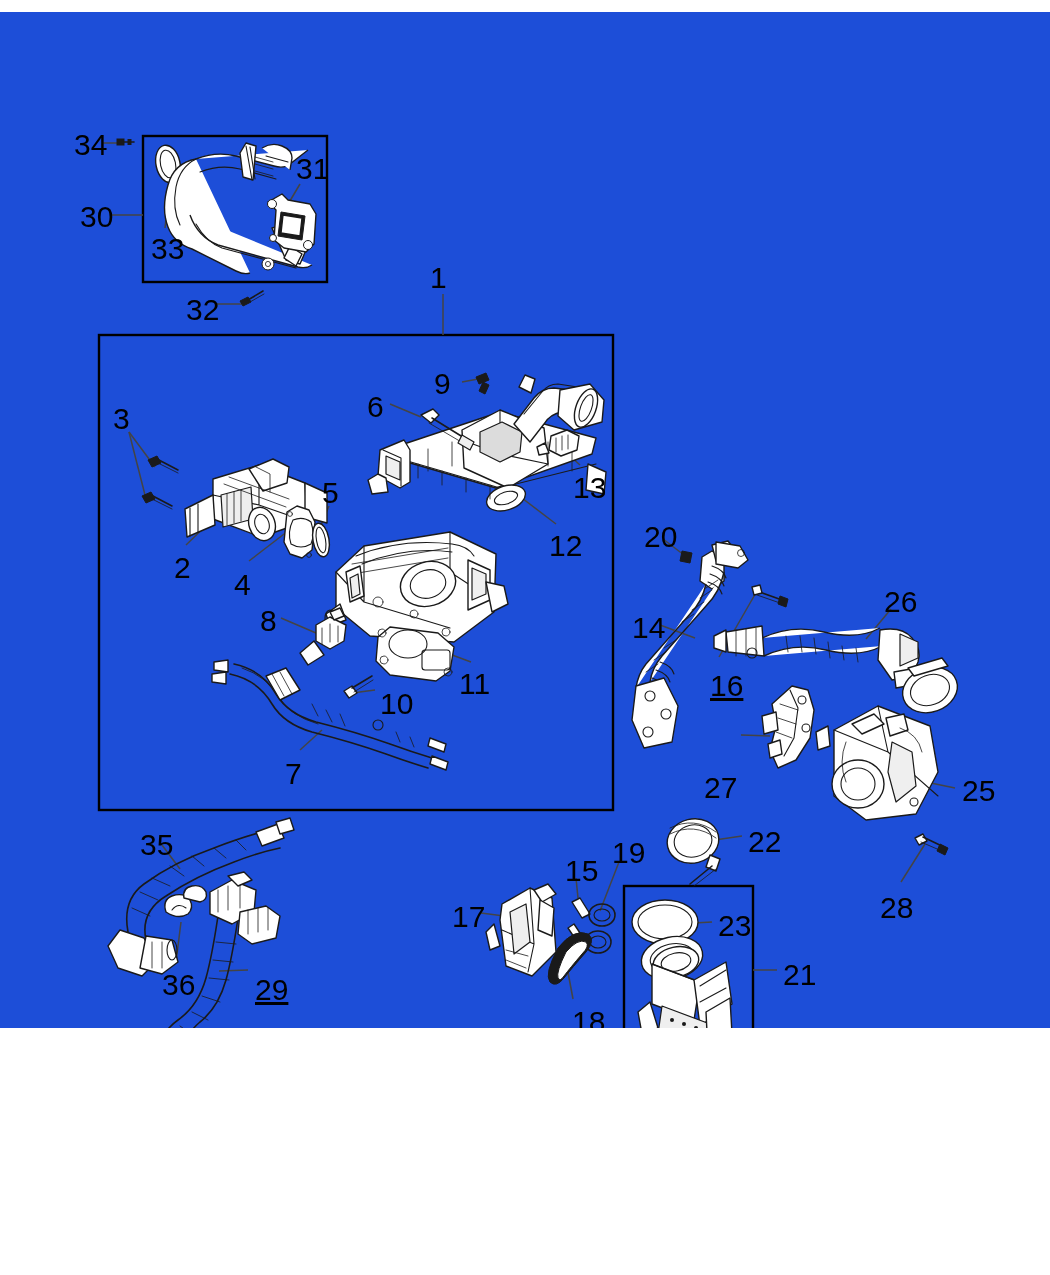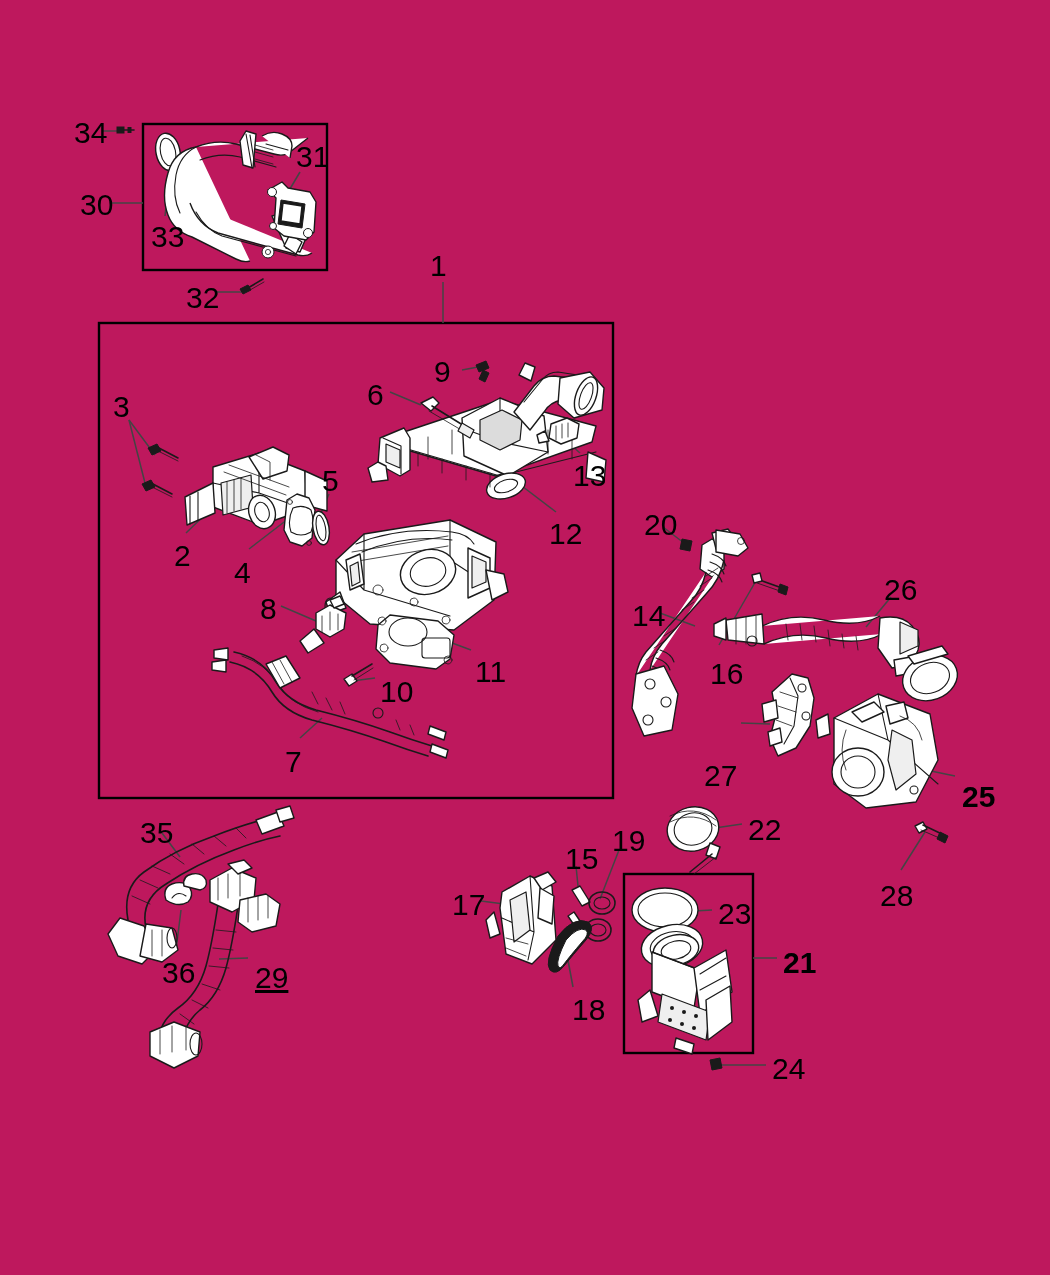--- a/index.html
+++ b/index.html
@@ -4,24 +4,25 @@
 <title>Parts Diagram</title>
 <style>
   html, body {
     margin: 0;
     padding: 0;
     background: #ffffff;
   }
   #sheet {
     position: relative;
     width: 1050px;
-    height: 1275px;
-    background: #be185d;
+    height: 1016px;
+    background: #1d4ed8;
     overflow: hidden;
     font-family: "Liberation Sans", sans-serif;
+    margin-top: 12px;
   }
   #art {
     position: absolute;
     left: 0;
     top: 0;
     width: 1050px;
     height: 1275px;
   }
   .callout {
     position: absolute;
@@ -487,35 +488,35 @@
   <div class="callout" style="left:430px; top:251px;">1</div>
   <div class="callout" style="left:113px; top:392px;">3</div>
   <div class="callout" style="left:434px; top:357px;">9</div>
   <div class="callout" style="left:367px; top:380px;">6</div>
   <div class="callout" style="left:573px; top:461px;">13</div>
   <div class="callout" style="left:549px; top:519px;">12</div>
   <div class="callout" style="left:322px; top:466px;">5</div>
   <div class="callout" style="left:174px; top:541px;">2</div>
   <div class="callout" style="left:234px; top:558px;">4</div>
   <div class="callout" style="left:260px; top:594px;">8</div>
-  <div class="callout" style="left:475px; top:657px;">11</div>
+  <div class="callout" style="left:459px; top:657px;">11</div>
   <div class="callout" style="left:380px; top:677px;">10</div>
   <div class="callout" style="left:285px; top:747px;">7</div>
   <div class="callout" style="left:644px; top:510px;text-align:center;">20</div>
   <div class="callout" style="left:632px; top:601px;">14</div>
-  <div class="callout" style="left:710px; top:659px;">16</div>
+  <div class="callout" style="left:710px; top:659px;text-decoration:underline;">16</div>
   <div class="callout" style="left:884px; top:575px;">26</div>
   <div class="callout" style="left:704px; top:761px;text-align:right;">27</div>
-  <div class="callout" style="left:962px; top:782px;font-weight:bold;">25</div>
+  <div class="callout" style="left:962px; top:764px;">25</div>
   <div class="callout" style="left:880px; top:881px;">28</div>
   <div class="callout" style="left:748px; top:815px;">22</div>
   <div class="callout" style="left:140px; top:818px;">35</div>
   <div class="callout" style="left:162px; top:958px;">36</div>
   <div class="callout" style="left:255px; top:963px;text-decoration:underline;">29</div>
   <div class="callout" style="left:452px; top:890px;">17</div>
   <div class="callout" style="left:565px; top:844px;">15</div>
   <div class="callout" style="left:612px; top:826px;">19</div>
   <div class="callout" style="left:572px; top:995px;">18</div>
   <div class="callout" style="left:718px; top:899px;">23</div>
-  <div class="callout" style="left:783px; top:948px;font-weight:bold;">21</div>
+  <div class="callout" style="left:783px; top:948px;">21</div>
   <div class="callout" style="left:772px; top:1054px;text-align:center;">24</div>
 
 </div>
 
 </body></html>

